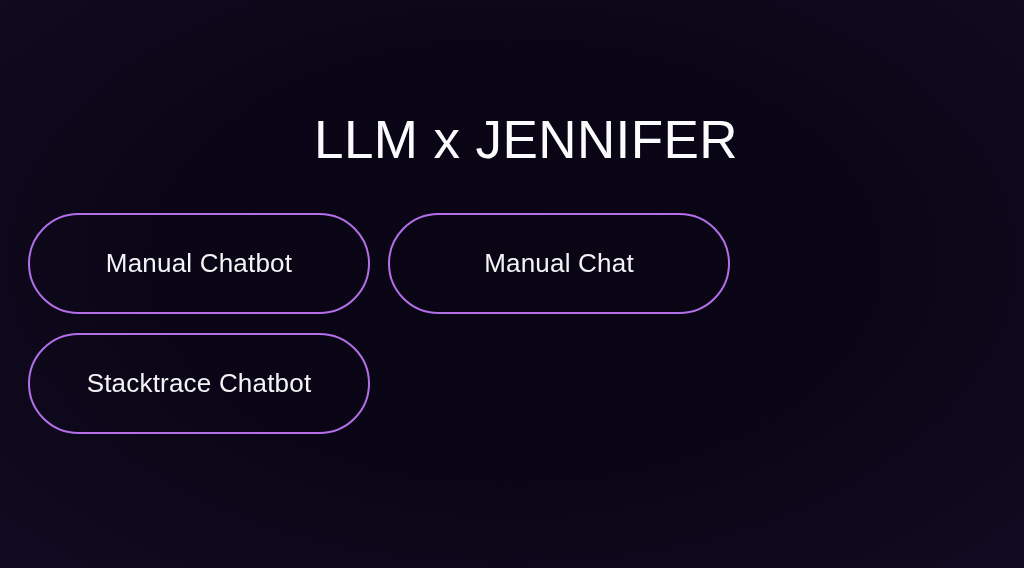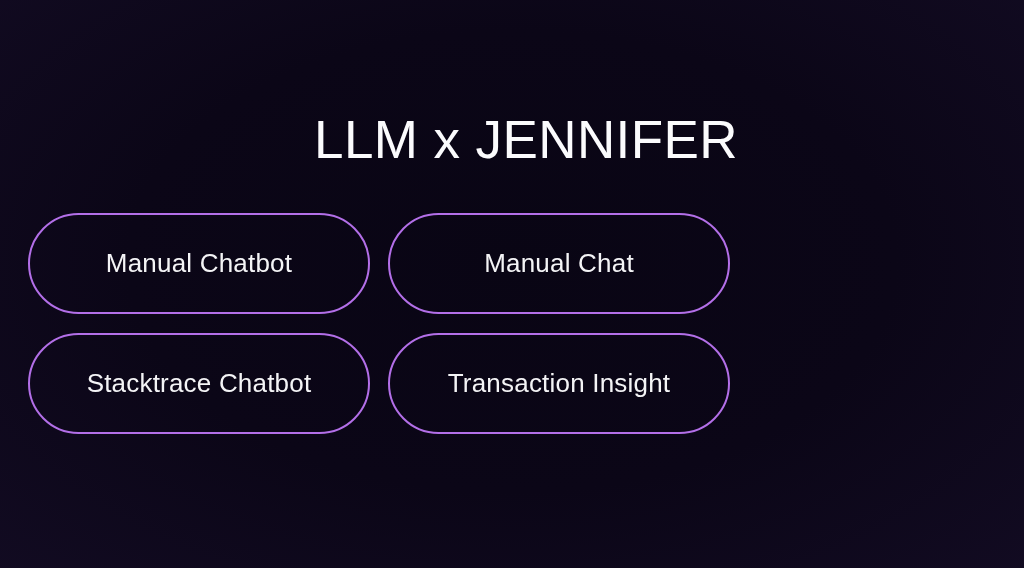--- a/index.html
+++ b/index.html
@@ -89,18 +89,15 @@
     </button>
 
     <button class="menu-button">
       <span class="menu-button-label">Manual Chat</span>
     </button>
 
     <button class="menu-button">
       <span class="menu-button-label">Stacktrace Chatbot</span>
     </button>
 
-    <button class="menu-button">
-      <span class="menu-button-label">Transaction Insight</span>
-    </button>
 
   </div>
 </div>
 
 </body></html>

